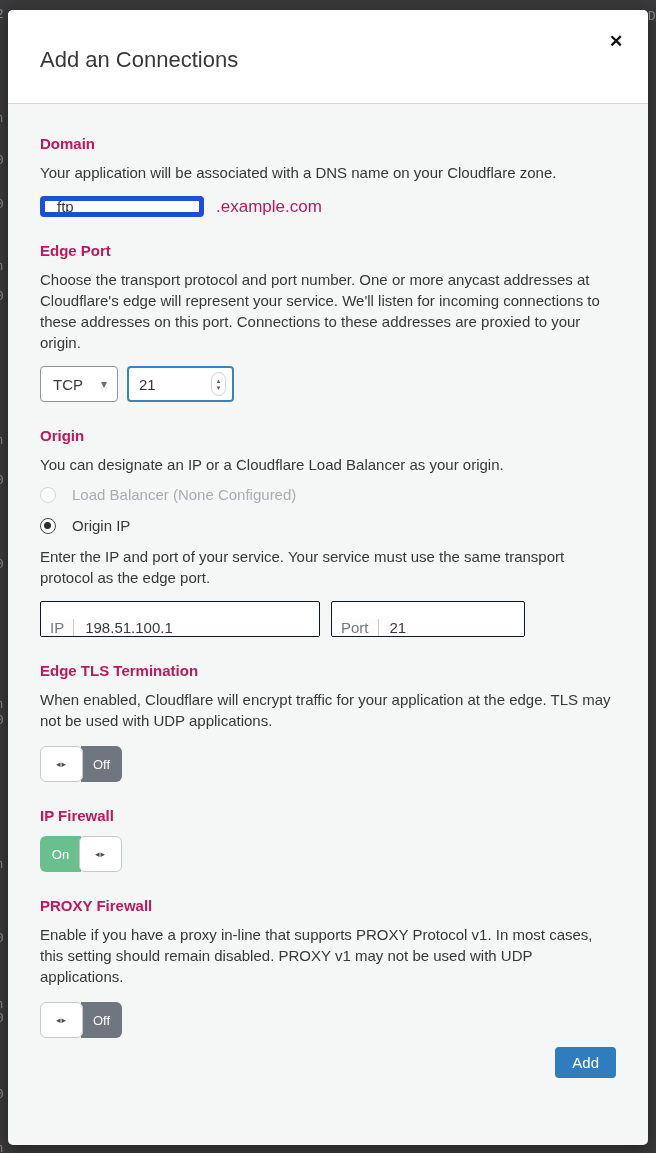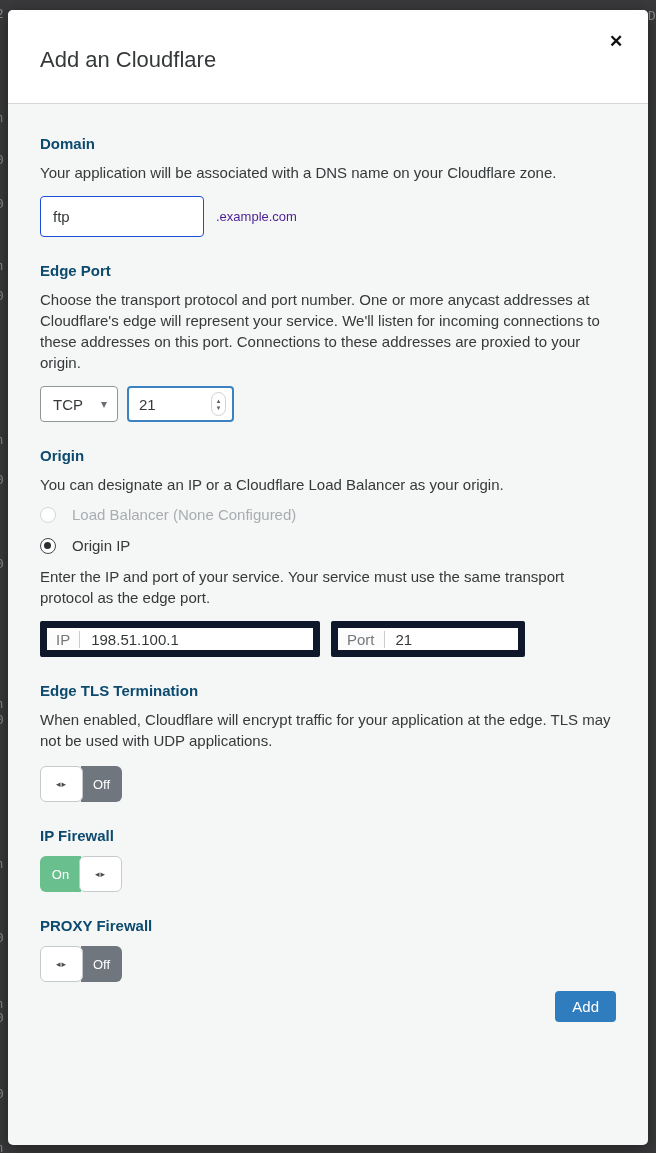--- a/index.html
+++ b/index.html
@@ -27,32 +27,32 @@
   .modal-title { font-size:22px; font-weight:400; color:#36393a; line-height:28px; }
   .close-btn {
     position:absolute; top:20px; right:20px; width:24px; height:24px;
     background:none; border:none; cursor:pointer;
     font-size:17px; font-weight:700; color:#111; line-height:24px; text-align:center;
   }
 
   .modal-body { padding:29px 32px 0 32px; }
 
   .section { margin-bottom:23px; }
-  .sec-label { font-size:15px; font-weight:700; color:#0c4a6e; margin-bottom:8px; line-height:21px; }
+  .sec-label { font-size:15px; font-weight:700; color:#be185d; margin-bottom:8px; line-height:21px; }
   .sec-desc  { font-size:15px; color:#36393a; line-height:21px; margin-bottom:13px; max-width:576px; }
 
   .row { display:flex; align-items:center; }
 
   .text-input {
-    height:41px; background:#fff; border:1px solid #1d4ed8; border-radius:4px;
+    height:21px; background:#fff; border:5px solid #1d4ed8; border-radius:4px;
     font-family:"Liberation Sans", sans-serif; font-size:15px; color:#36393a;
     padding:0 12px; outline:none;
   }
   .domain-input { width:164px; }
-  .suffix { font-size:13px; color:#4c1d95; margin-left:12px; }
+  .suffix { font-size:17px; color:#be185d; margin-left:12px; }
 
   .select-box {
     width:78px; height:36px; background:#fff; border:1px solid #919599; border-radius:4px;
     display:flex; align-items:center; justify-content:space-between;
     padding:0 10px 0 12px; font-size:15px; cursor:pointer; margin-right:9px;
   }
   .select-chevron { font-size:12px; color:#6a6f74; }
 
   .port-box {
     width:107px; height:36px; background:#fff; border:2px solid #3b83c0; border-radius:4px;
@@ -78,22 +78,22 @@
   .radio.selected::after {
     content:""; position:absolute; left:3px; top:3px; width:7px; height:7px;
     border-radius:50%; background:#2b2e31;
   }
   .radio.disabled { border:1.5px solid #d3d6d9; }
   .radio-label { font-size:15px; color:#36393a; line-height:21px; }
   .radio-label.disabled { color:#a9adb2; }
   .radios { margin-bottom:6px; }
 
   .prefix-input {
-    height:36px; background:#fff; border:7px solid #0f172a; border-radius:2px;
-    display:flex; align-items:center; overflow:hidden;
+    height:36px; background:#fff; border:1px solid #0f172a; border-radius:2px;
+    display:flex; align-items:flex-end; overflow:hidden;
   }
   .prefix-input .prefix {
     display:flex; align-items:center; padding:0 9px; font-size:15px; color:#75797d;
     background:#fcfcfc; border-right:1px solid #c9cccf;
   }
   .prefix-input input {
     border:none; outline:none; font-family:"Liberation Sans", sans-serif; font-size:15px;
     color:#36393a; padding:0 11px; flex:1; min-width:0;
   }
   .ip-box { width:280px; margin-right:11px; }
@@ -142,21 +142,21 @@
       <span class="frag" style="left: -4px; top: 930px;">0</span>
       <span class="frag" style="left: -5px; top: 996px;">m</span>
       <span class="frag" style="left: -4px; top: 1010px;">0</span>
       <span class="frag" style="left: -4px; top: 1086px;">0</span>
       <span class="frag" style="left: -5px; top: 1140px;">m</span>
     </div>
 
   <div class="modal">
 
     <div class="modal-header">
-      <h1 class="modal-title">Add an Cloudflare</h1>
+      <h1 class="modal-title">Add an Connections</h1>
       <button class="close-btn">✕</button>
     </div>
 
     <div class="modal-body">
 
       <section class="section">
         <h2 class="sec-label">Domain</h2>
         <p class="sec-desc">Your application will be associated with a DNS name on your Cloudflare zone.</p>
         <div class="row">
           <input class="text-input domain-input" type="text" value="ftp" style="">
@@ -224,20 +224,21 @@
         <div class="toggle toggle-on">
           <span class="track-label">On</span>
           <span class="knob">
             <span class="arrows">◂▸</span>
           </span>
         </div>
       </section>
 
       <section class="section" style="margin-bottom:0">
         <h2 class="sec-label">PROXY Firewall</h2>
+        <p class="sec-desc">Enable if you have a proxy in-line that supports PROXY Protocol v1. In most cases, this setting should remain disabled. PROXY v1 may not be used with UDP applications.</p>
         <div class="toggle toggle-off">
           <span class="knob">
             <span class="arrows">◂▸</span>
           </span>
           <span class="track-label">Off</span>
         </div>
       </section>
 
       <div class="footer">
         <button class="add-btn">Add</button>

